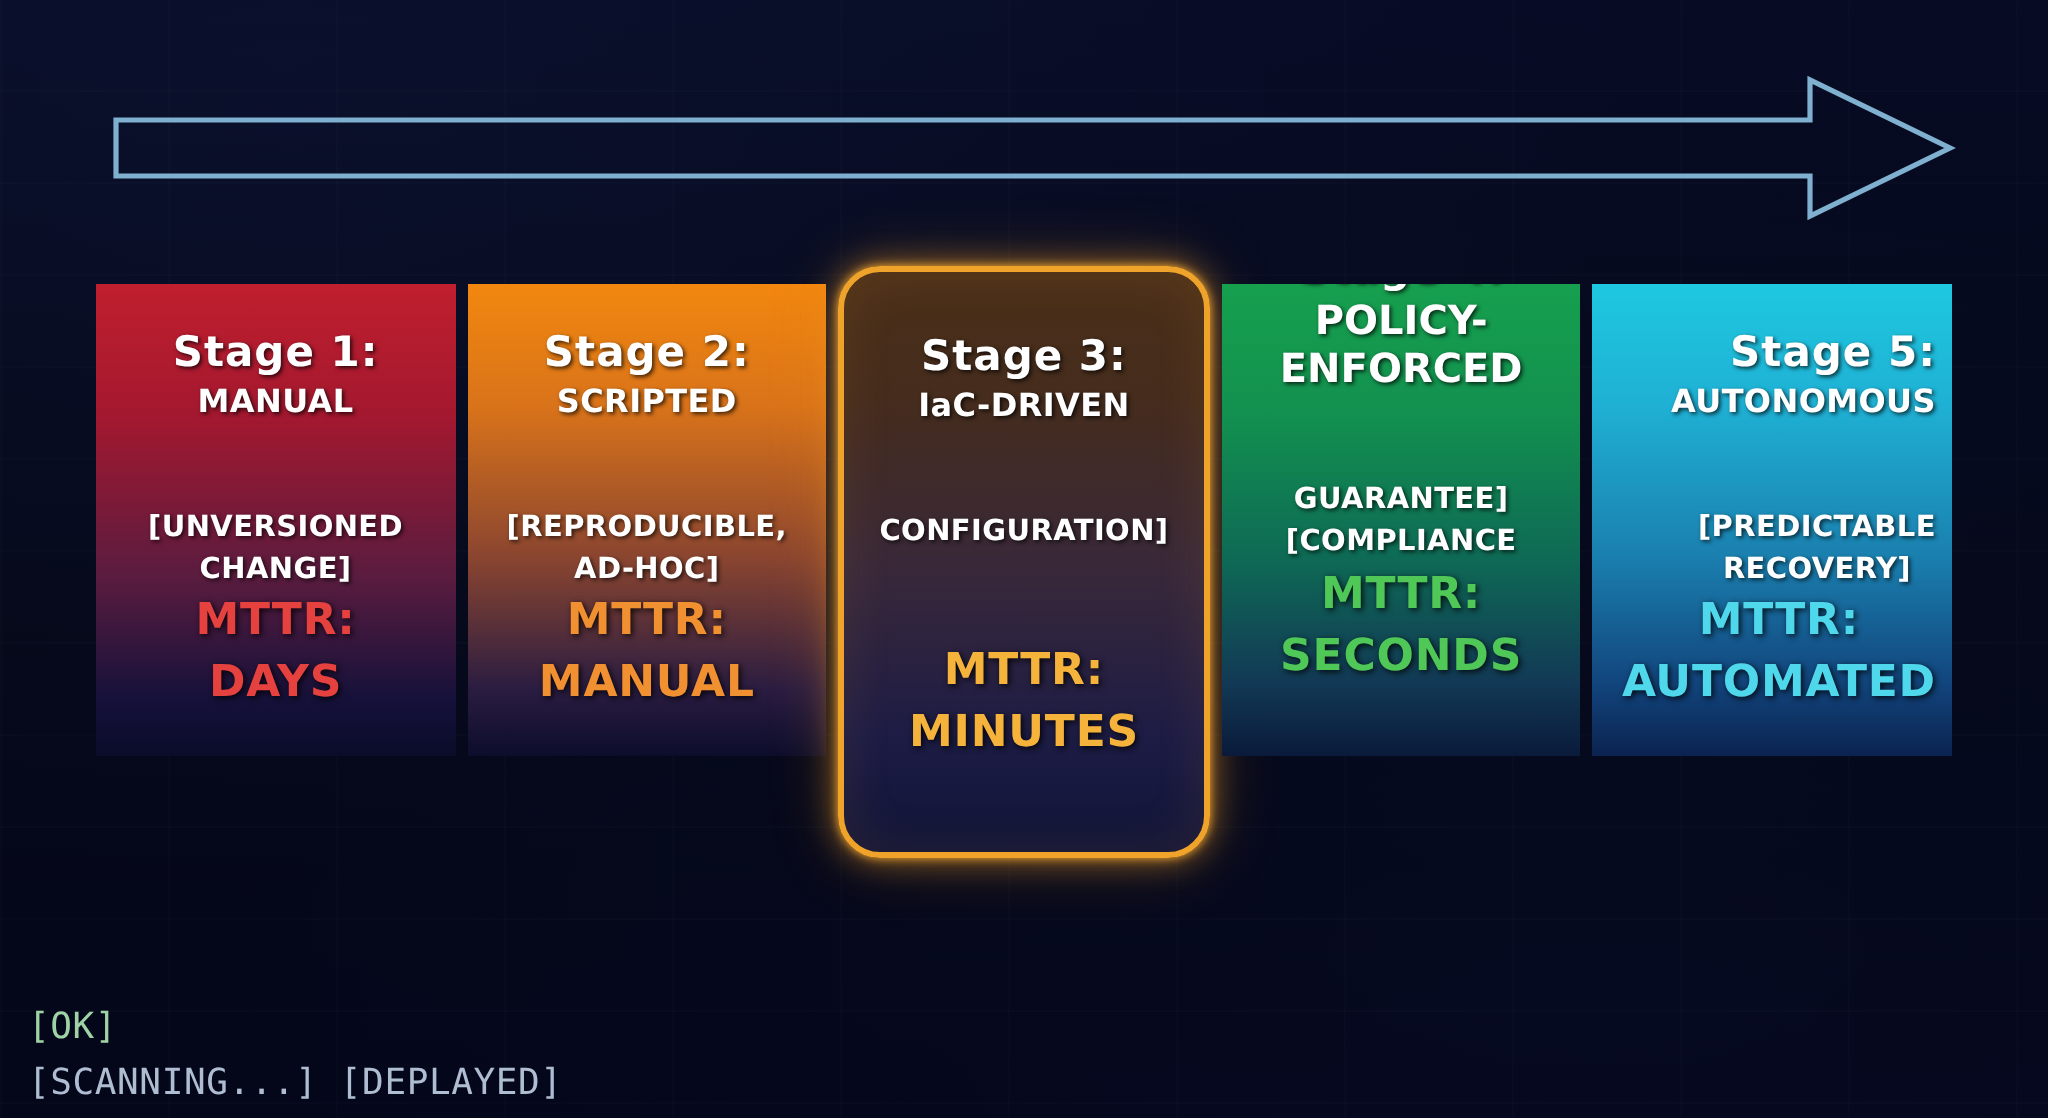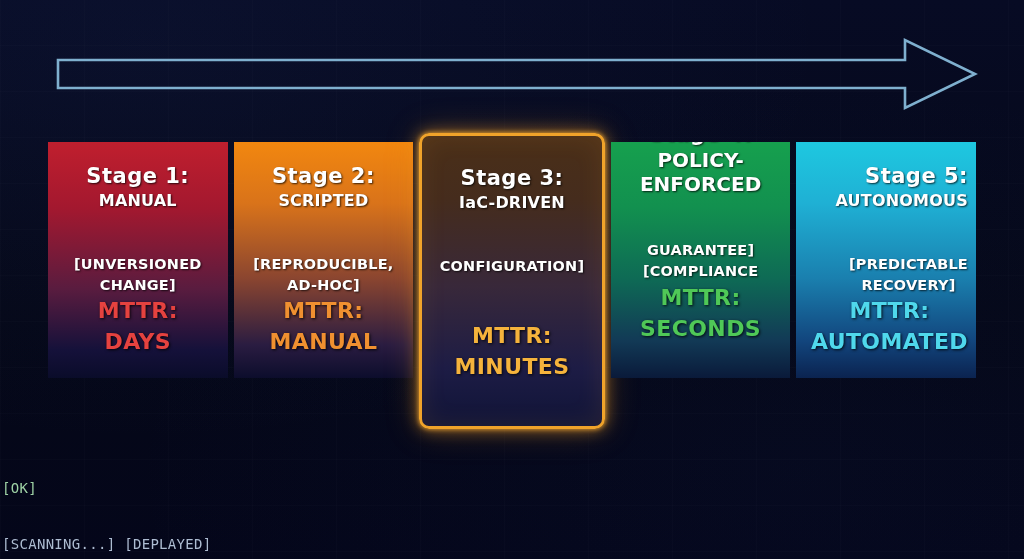--- a/index.html
+++ b/index.html
@@ -65,21 +65,21 @@
   .card.s2 { background:linear-gradient(180deg,#f2870f 0%,#d9731a 26%,#8a4530 58%,#2a1c41 86%,#0c0d2c 100%); }
   .card.s4 { background:linear-gradient(180deg,#16a04e 0%,#12904f 28%,#0e6a55 58%,#123a56 84%,#0a1a3a 100%);justify-content:flex-end; }
   .card.s5 { background:linear-gradient(180deg,#1ec8e0 0%,#1fb0d4 26%,#1a7fae 58%,#12467e 84%,#0b2350 100%);align-items:flex-end; }
 
   
   .card.s3 {
     position:relative;
     margin-top:-9px;
     height:296px;
     padding-top:30px;
-    border-radius:10px;
+    border-radius:21px;
     border:3px solid #f0a32a;
     background:linear-gradient(180deg,#4a2f18 0%,#452c1d 22%,#38283a 52%,#1d1c45 80%,#101437 100%);
     box-shadow:
       0 0 5px rgba(245,170,50,.95),
       0 0 16px rgba(245,160,40,.55),
       0 0 34px rgba(240,150,30,.28),
       inset 0 0 26px rgba(255,170,60,.10);
   }
 
   .stage-title {
@@ -116,28 +116,28 @@
     font-weight:bold;
     line-height:1.42;
     letter-spacing:.4px;
     text-shadow:1px 1px 3px rgba(0,0,0,.85);
   }
   .card.s3 .mttr { margin-bottom:34px; }
 
   
   .terminal {
     position:absolute;
-    left:2px; bottom:4px;
+    left:14px; bottom:4px;
     font-family:"DejaVu Sans Mono", monospace;
-    font-size:14px;
+    font-size:18px;
     line-height:1.52;
     letter-spacing:.3px;
   }
   .log-ok   { color:#9fd3a6; }
-  .log-scan { color:#aebdd2;margin-top:34px; }
+  .log-scan { color:#aebdd2; }
 </style>
 </head>
 <body>
 
 <div id="stage">
 
   <div class="bg-texture"></div>
 
   <div class="arrow-wrap">
     <svg viewBox="0 0 1024 110" xmlns="http://www.w3.org/2000/svg">

